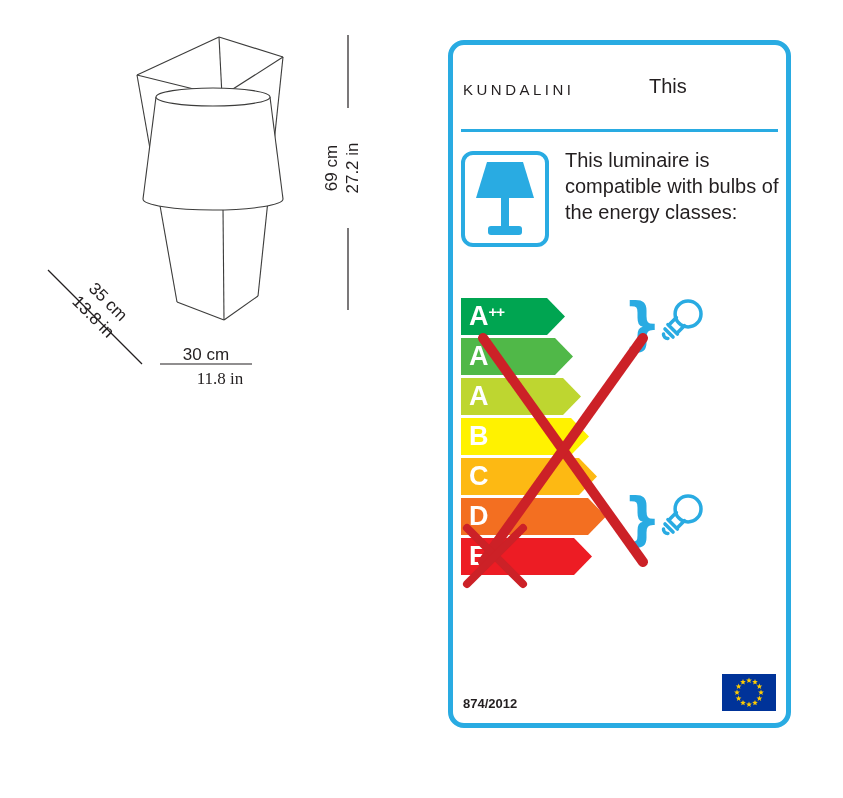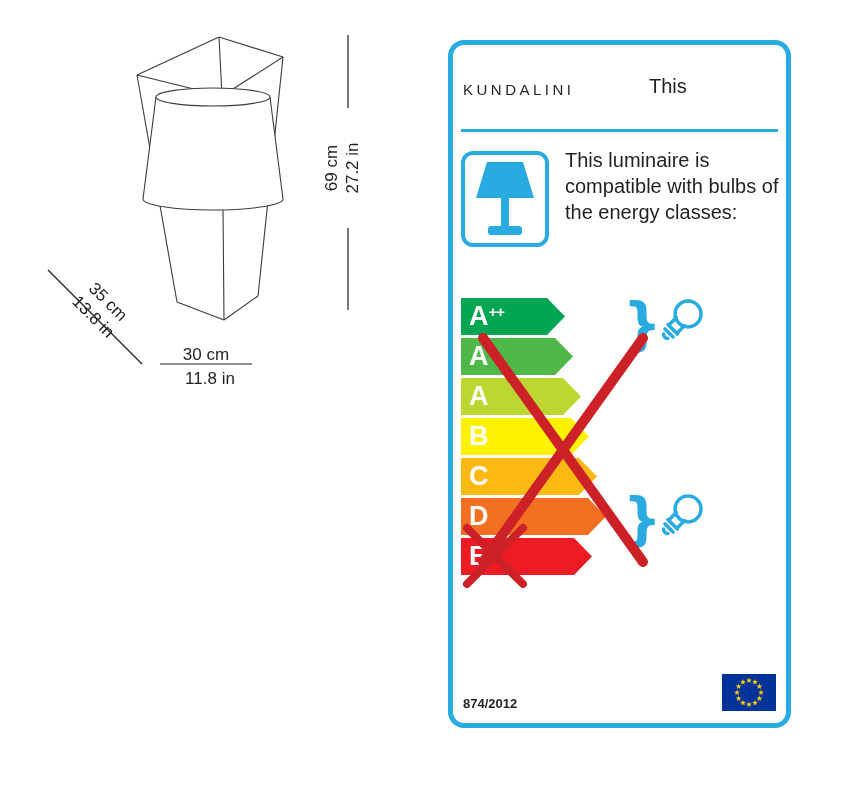--- a/index.html
+++ b/index.html
@@ -7,21 +7,21 @@
   html,body { background:#ffffff; }
   body { font-family:"Liberation Sans", sans-serif; color:var(--ink); }
   .stage { position:relative; width:843px; height:798px; background:#fff; overflow:hidden; }
 
   
   .lamp-svg { position:absolute; left:20px; top:10px; }
   .dim { position:absolute; font-size:17px; line-height:21px; text-align:center; color:var(--ink); }
   .dim-v { left:283px; top:146px; width:120px; height:44px; transform:rotate(-90deg); background:#fff; }
   .dim-d { left:45px; top:288px; width:110px; height:44px; transform:rotate(45deg); }
   .dim-w-cm { left:160px; top:324px; width:92px;margin-top:20px; }
-  .dim-w-in { left:164px; top:368px; width:92px; }
+  .dim-w-in { left:174px; top:368px; width:92px;font-family:Liberation Serif, serif; }
 
   
   .card { position:absolute; left:448px; top:40px; width:343px; height:688px;
           border:5px solid var(--accent); border-radius:16px; background:#fff; }
   .brand { position:absolute; left:10px; top:36px; font-size:15px; letter-spacing:3.5px; font-weight:400; }
   .product { position:absolute; left:196px; top:30px; font-size:20px; }
   .divider { position:absolute; left:8px; top:84px; width:317px; height:3px; background:var(--accent); }
   .icon-box { position:absolute; left:8px; top:106px; width:88px; height:96px;
               border:4px solid var(--accent); border-radius:12px;
               display:flex; align-items:center; justify-content:center; }

